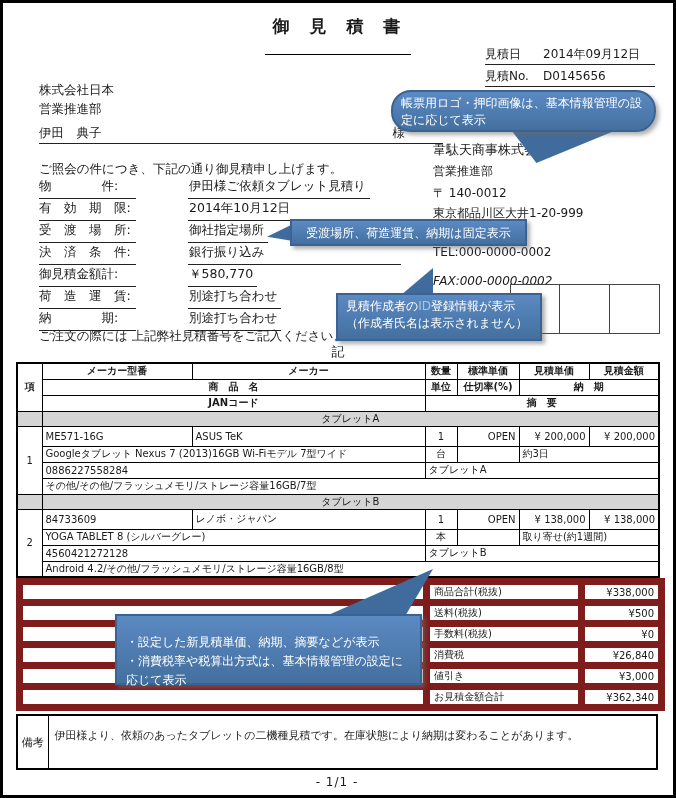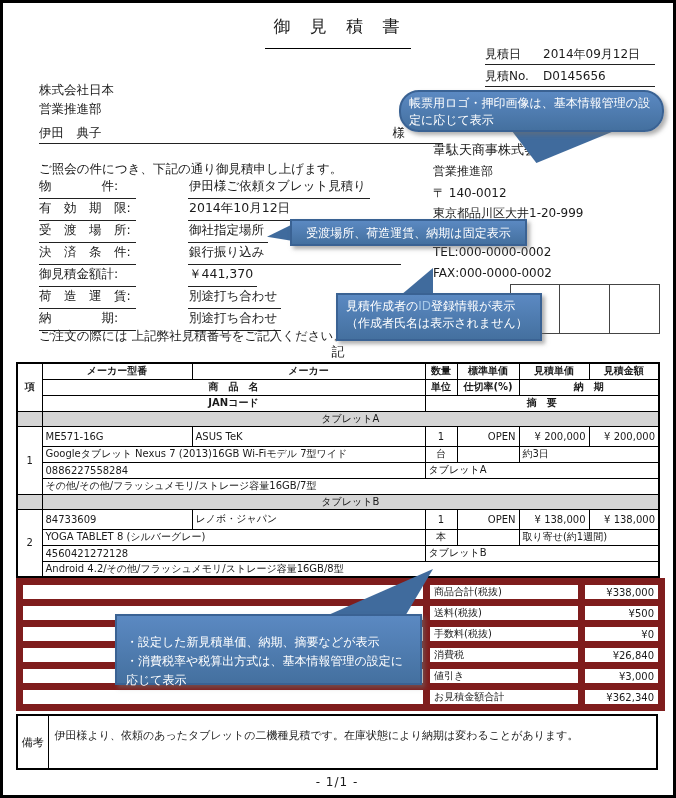--- a/index.html
+++ b/index.html
@@ -3,38 +3,38 @@
 <meta charset="utf-8">
 <style>
   html,body{margin:0;padding:0;background:#fff;}
   .page{
     position:relative;width:676px;height:798px;box-sizing:border-box;
     border:3px solid #000;background:#fff;overflow:hidden;
     font-family:"DejaVu Sans","Liberation Sans",sans-serif;color:#1a1a1a;
   }
   
   .title-wrap{position:absolute;top:12px;left:0;right:0;text-align:center;}
-  .title{display:inline-block;font-size:17px;letter-spacing:7px;border-bottom:1px solid #000;padding:0 4px 10px 8px;}
+  .title{display:inline-block;font-size:17px;letter-spacing:7px;border-bottom:1px solid #000;padding:0 4px 16px 8px;font-weight:bold;}
   
   .meta{position:absolute;top:42px;right:18px;width:170px;font-size:12px;}
   .meta-row{display:flex;border-bottom:1px solid #222;height:19px;line-height:18px;margin-bottom:2px;}
   .meta-row .lbl{width:58px;}
   
   .customer{position:absolute;left:36px;top:77px;font-size:12.5px;line-height:19px;}
   .name-row{display:flex;justify-content:space-between;width:366px;border-bottom:1px solid #222;padding:3px 38px 1px 0;margin-top:2px;}
   .greeting{position:absolute;left:36px;top:158px;font-size:12.5px;}
   
   .supplier{position:absolute;left:430px;top:0;width:230px;font-size:12px;}
   .supplier .s-line{position:absolute;left:0;white-space:nowrap;}
   .s-company{top:138px;font-size:13px;}
   .s-dept{top:160px;}
   .s-postal{top:182px;}
   .s-addr{top:202px;}
   .s-tel{top:242px;}
-  .s-fax{top:263px;}
+  .s-fax{top:271px;font-style:italic;}
   
   .stamps{position:absolute;left:507px;top:281px;display:flex;z-index:1;}
   .stamp-cell{width:50px;height:50px;border:1px solid #444;border-left:none;box-sizing:border-box;}
   .stamp-cell:first-child{border-left:1px solid #444;}
   
   .fields{position:absolute;left:36px;top:174px;font-size:12.5px;}
   .f-row{display:flex;height:22px;line-height:17px;}
   .f-lbl{display:inline-block;width:97px;border-bottom:1px solid #222;white-space:nowrap;overflow:hidden;}
   .f-val{display:inline-block;margin-left:52px;border-bottom:1px solid #222;padding:0 4px 0 1px;white-space:nowrap;}
   .f-val.val-wide{min-width:208px;}
@@ -58,21 +58,21 @@
   .remarks td{border:1px solid #000;font-size:11px;box-sizing:border-box;}
   .remarks .rm-lbl{width:31px;text-align:center;}
   .remarks .rm-txt{height:54px;vertical-align:top;padding:12px 6px;}
   .footer{ text-align:center;font-size:12px;margin-top:5px;letter-spacing:1px;}
   
   .co{position:absolute;box-sizing:border-box;z-index:10;color:#fff;font-size:12px;line-height:17px;
       background:linear-gradient(180deg,#5b89c2,#44709f);border:2px solid #3a6293;
       box-shadow:3px 3px 4px rgba(110,110,110,.55);padding:3px 8px;}
   .co .ln{white-space:nowrap;}
   .tail{position:absolute;z-index:9;background:#406b9d;filter:drop-shadow(2px 2px 2px rgba(110,110,110,.5));}
-  .co-logo{left:396px;top:87px;width:265px;height:42px;border-radius:20px;}
+  .co-logo{left:388px;top:87px;width:265px;height:42px;border-radius:20px;}
   .tail-logo{left:498px;top:126px;width:118px;height:34px;clip-path:polygon(8% 0,100% 0,30% 100%);}
   .co-fixed{left:287px;top:216px;width:237px;height:27px;text-align:center;padding-top:4px;}
   .tail-fixed{left:264px;top:221px;width:26px;height:17px;clip-path:polygon(100% 0,0 75%,100% 100%);}
   .co-creator{left:333px;top:290px;width:206px;height:48px;}
   .tail-creator{left:398px;top:265px;width:32px;height:27px;clip-path:polygon(100% 0,100% 100%,0 100%);}
   .id-hl{color:#a6c8e8;text-align:center;}
   .co-summary{left:112px;top:611px;width:307px;height:71px;line-height:19px;padding:17px 9px;}
   .tail-summary{left:323px;top:566px;width:107px;height:47px;clip-path:polygon(100% 0,74% 100%,0 100%);}
 </style>
 </head>
@@ -132,21 +132,21 @@
     <div class="f-row">
       <span class="f-lbl">受　渡　場　所:</span>
       <span class="f-val">御社指定場所</span>
     </div>
     <div class="f-row">
       <span class="f-lbl">決　済　条　件:</span>
       <span class="f-val val-wide">銀行振り込み</span>
     </div>
     <div class="f-row">
       <span class="f-lbl">御見積金額計:</span>
-      <span class="f-val">￥441,370</span>
+      <span class="f-val">￥580,770</span>
     </div>
     <div class="f-row">
       <span class="f-lbl">荷　造　運　賃:</span>
       <span class="f-val">別途打ち合わせ</span>
     </div>
     <div class="f-row">
       <span class="f-lbl">納　　　　期:</span>
       <span class="f-val">別途打ち合わせ</span>
     </div>
   </div>

